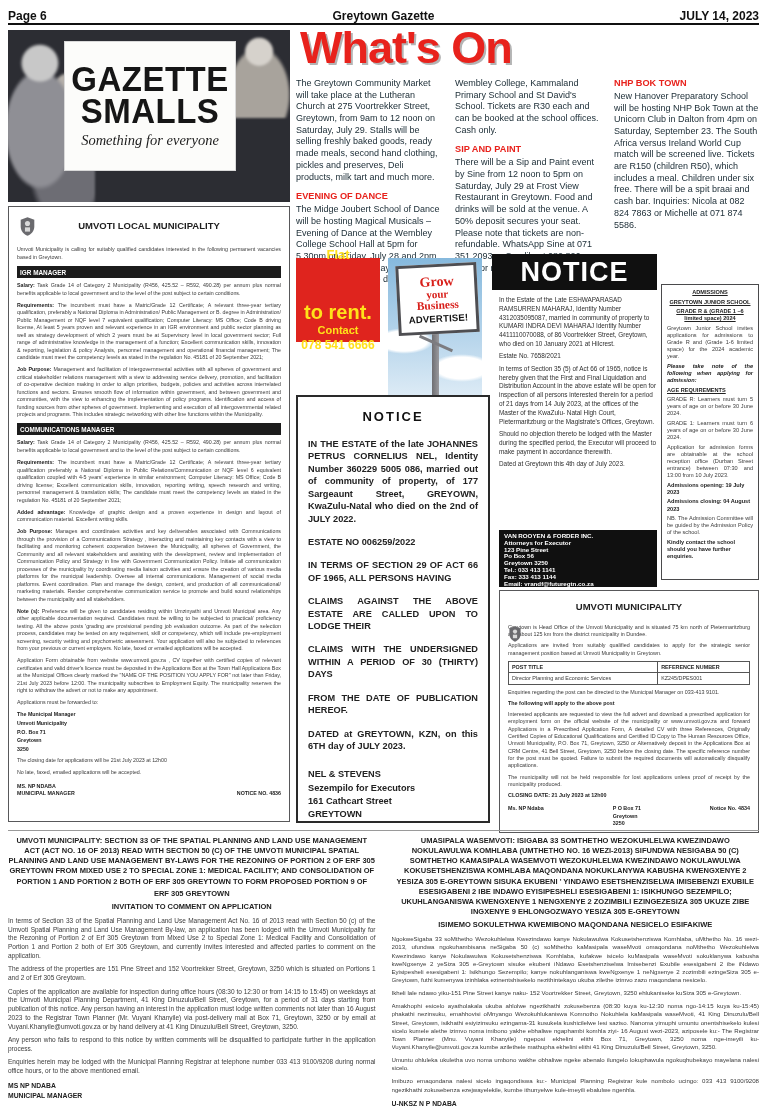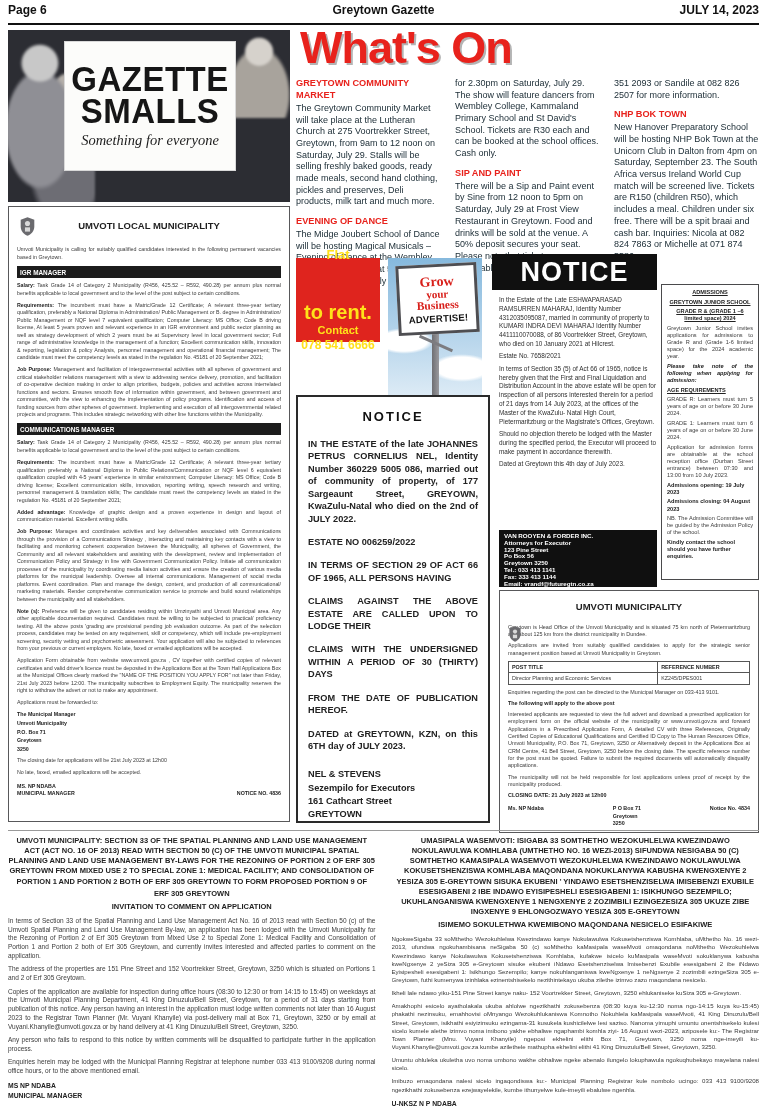--- a/index.html
+++ b/index.html
@@ -1,20 +1,20 @@
 <!DOCTYPE html>
 <html><head>
 <meta charset="utf-8">
 <style>
   html,body{margin:0;padding:0;width:767px;height:1113px;background:#fff;
     font-family:"Liberation Sans",sans-serif;color:#222;overflow:hidden;position:relative;}
   .abs{position:absolute;}
   
   #hdr{left:8px;top:3px;width:751px;height:20px;border-bottom:2px solid #101010;
-    display:flex;justify-content:space-between;align-items:flex-start;font-weight:bold;font-size:12px;color:#111;}
+    display:flex;justify-content:space-between;align-items:flex-end;font-weight:bold;font-size:12px;color:#111;}
   #hdr .hdr-c{position:absolute;left:0;right:0;text-align:center;}
   
   #smalls{left:8px;top:30px;width:282px;height:172px;background:#2c2d33;overflow:hidden;}
   .ph{position:absolute;filter:blur(1px);}
   .ph1{left:-8px;top:6px;width:95px;height:170px;background:
     radial-gradient(circle at 42% 16%, #c8c8c8 0 11%, transparent 13%),
     radial-gradient(ellipse at 42% 55%, #8f8f95 0 42%, transparent 46%),
     radial-gradient(circle at 72% 30%, #b5b0aa 0 9%, transparent 11%),
     radial-gradient(ellipse at 70% 72%, #6d6d74 0 36%, transparent 42%);}
   .ph2{right:-6px;top:-4px;width:82px;height:92px;background:
@@ -164,21 +164,20 @@
       <span>MS. NP NDABA</span><br>
       <span>MUNICIPAL MANAGER</span>
     </span>
     <span>NOTICE NO. 4836</span>
   </div>
 </section>
 
 <div id="wotitle" class="abs">What's On</div>
 <section id="wocols" class="abs">
   <article>
-    <h4>GREYTOWN COMMUNITY MARKET</h4>
     <p>The Greytown Community Market will take place at the Lutheran Church at 275 Voortrekker Street, Greytown, from 9am to 12 noon on Saturday, July 29. Stalls will be selling freshly baked goods, ready made meals, second hand clothing, pickles and preserves, Deli products, milk tart and much more.</p>
   </article>
   <article>
     <h4>EVENING OF DANCE</h4>
     <p>The Midge Joubert School of Dance will be hosting Magical Musicals – Evening of Dance at the Wembley College School Hall at 5pm for 5.30pm on Friday, July 28 and 2pm for 2.30pm on Saturday, July 29. The show will feature dancers from Wembley College, Kammaland Primary School and St David's School. Tickets are R30 each and can be booked at the school offices. Cash only.</p>
   </article>
   <article>
     <h4>SIP AND PAINT</h4>
     <p>There will be a Sip and Paint event by Sine from 12 noon to 5pm on Saturday, July 29 at Frost View Restaurant in Greytown. Food and drinks will be sold at the venue. A 50% deposit secures your seat. Please note that tickets are non-refundable. WhatsApp Sine at 071 351 2093 or Sandile at 082 826 2507 for more information.</p>
   </article>

